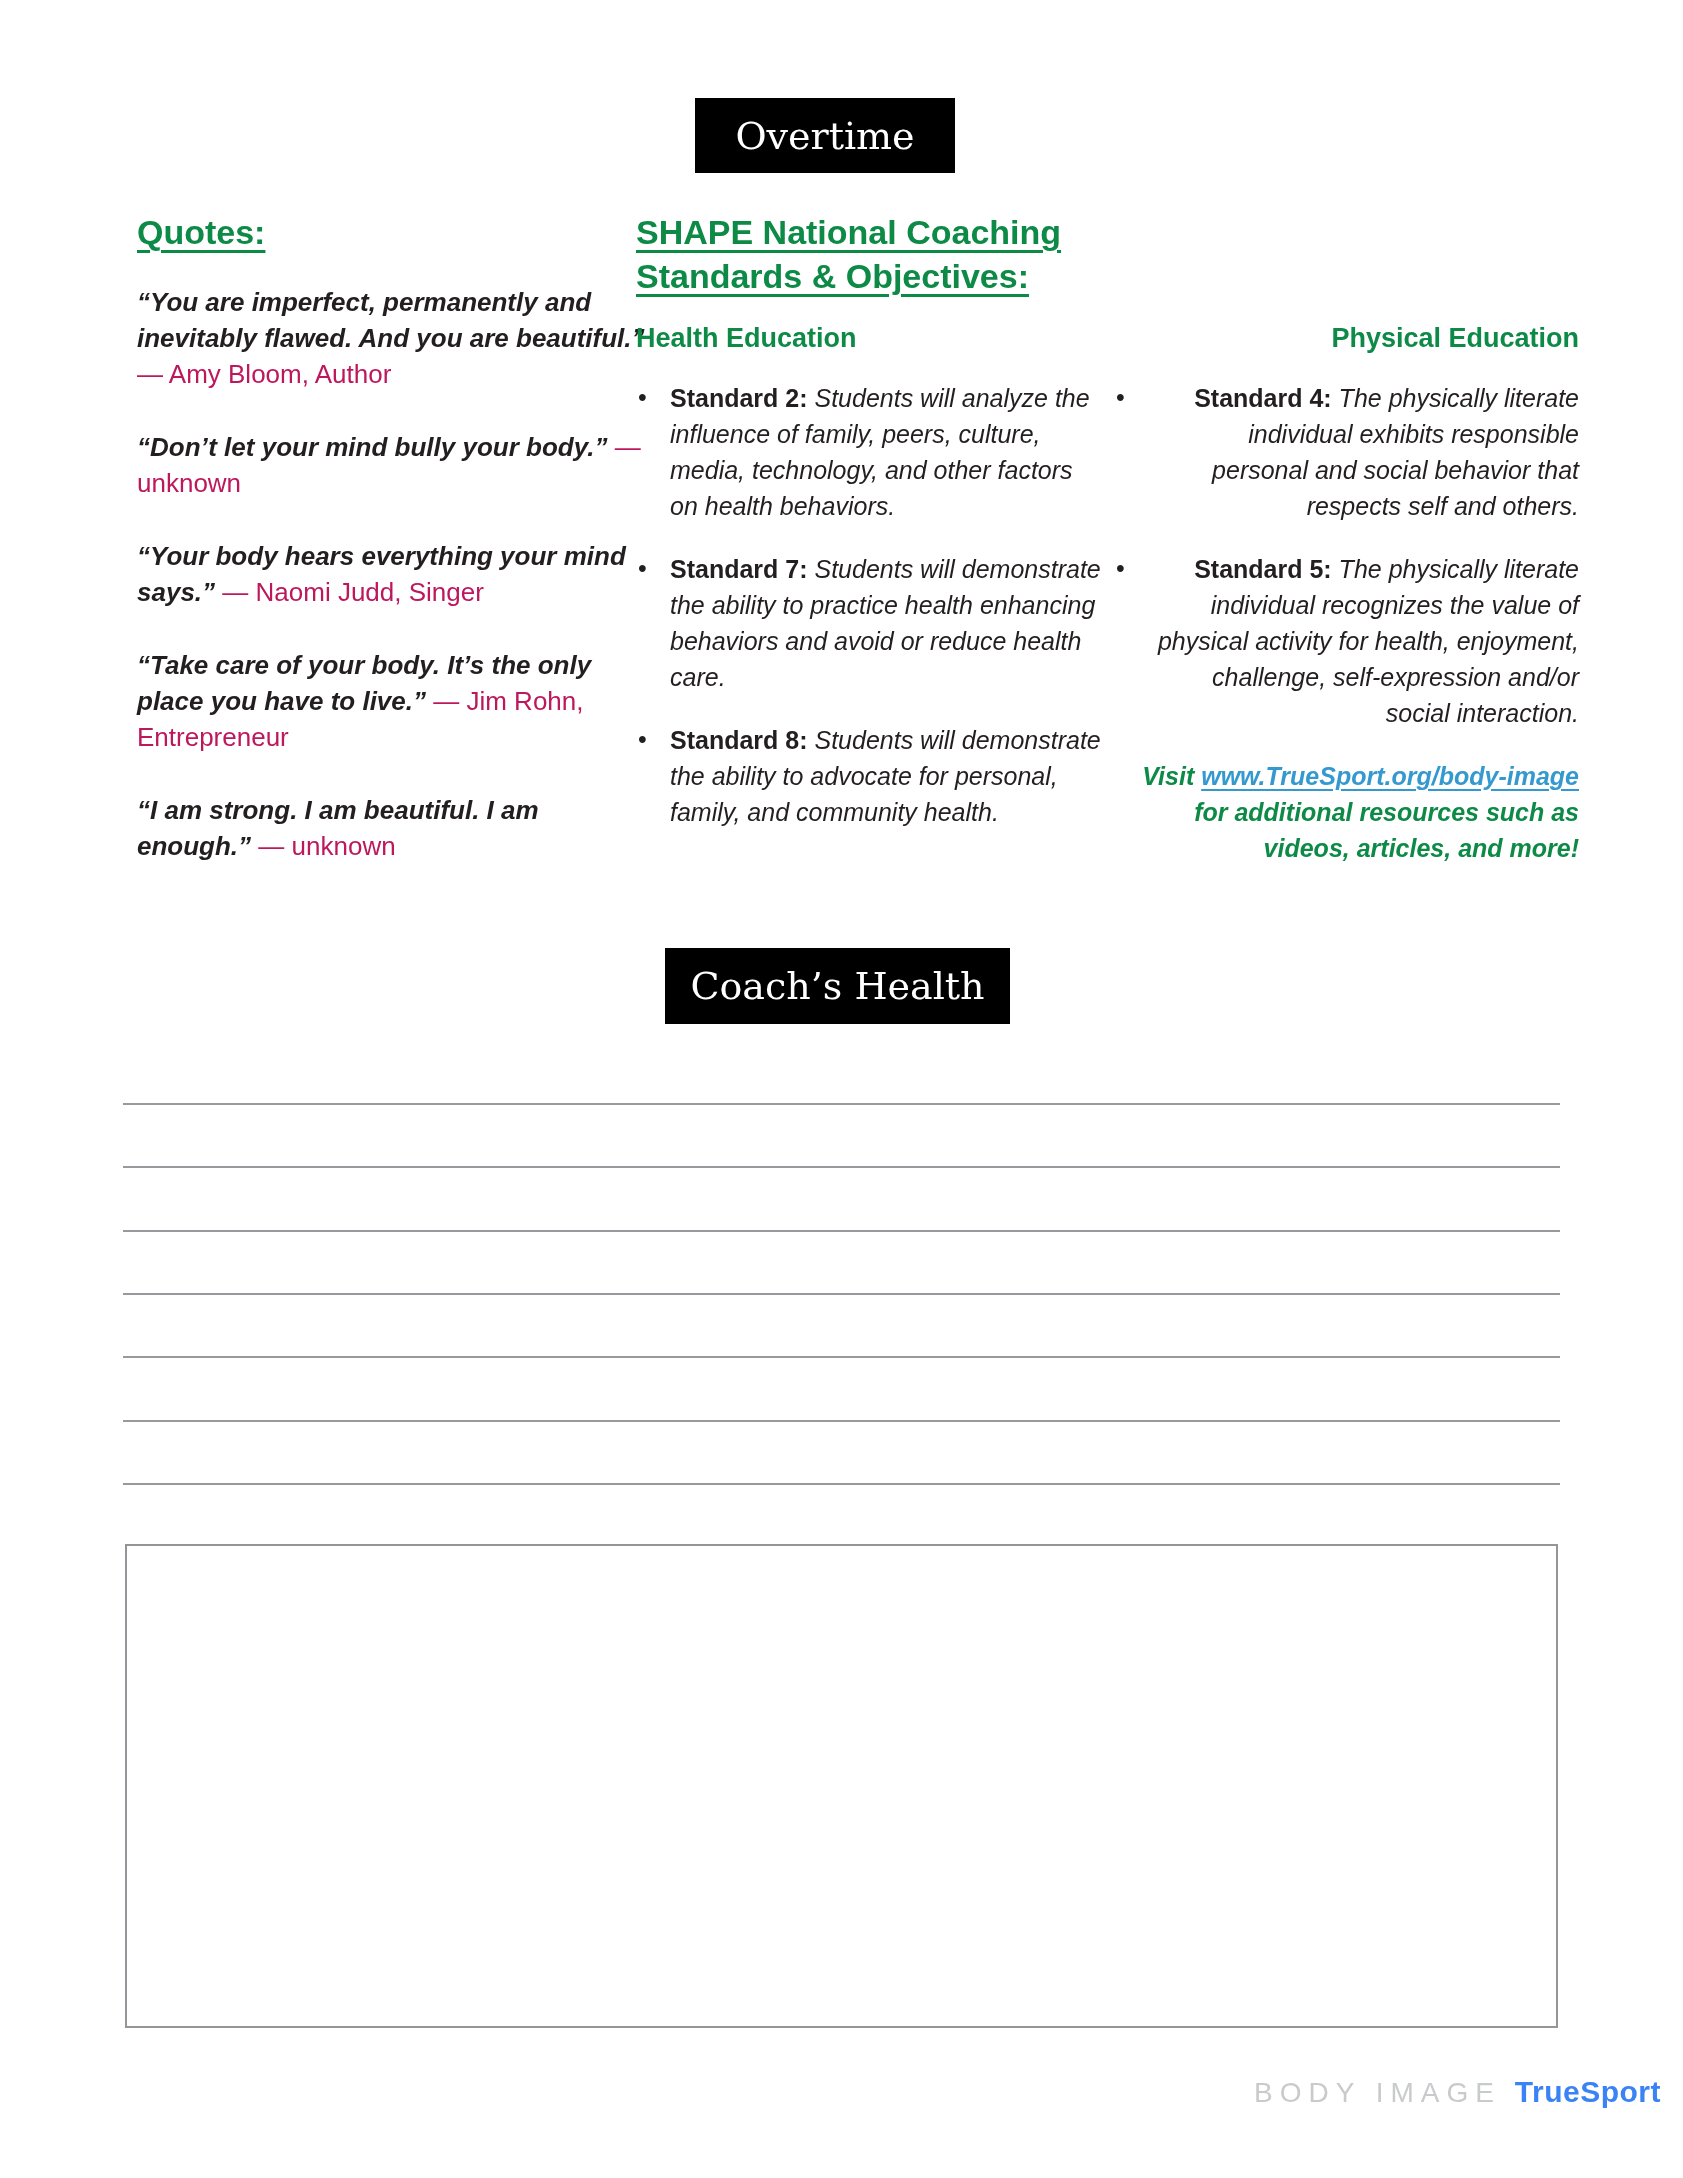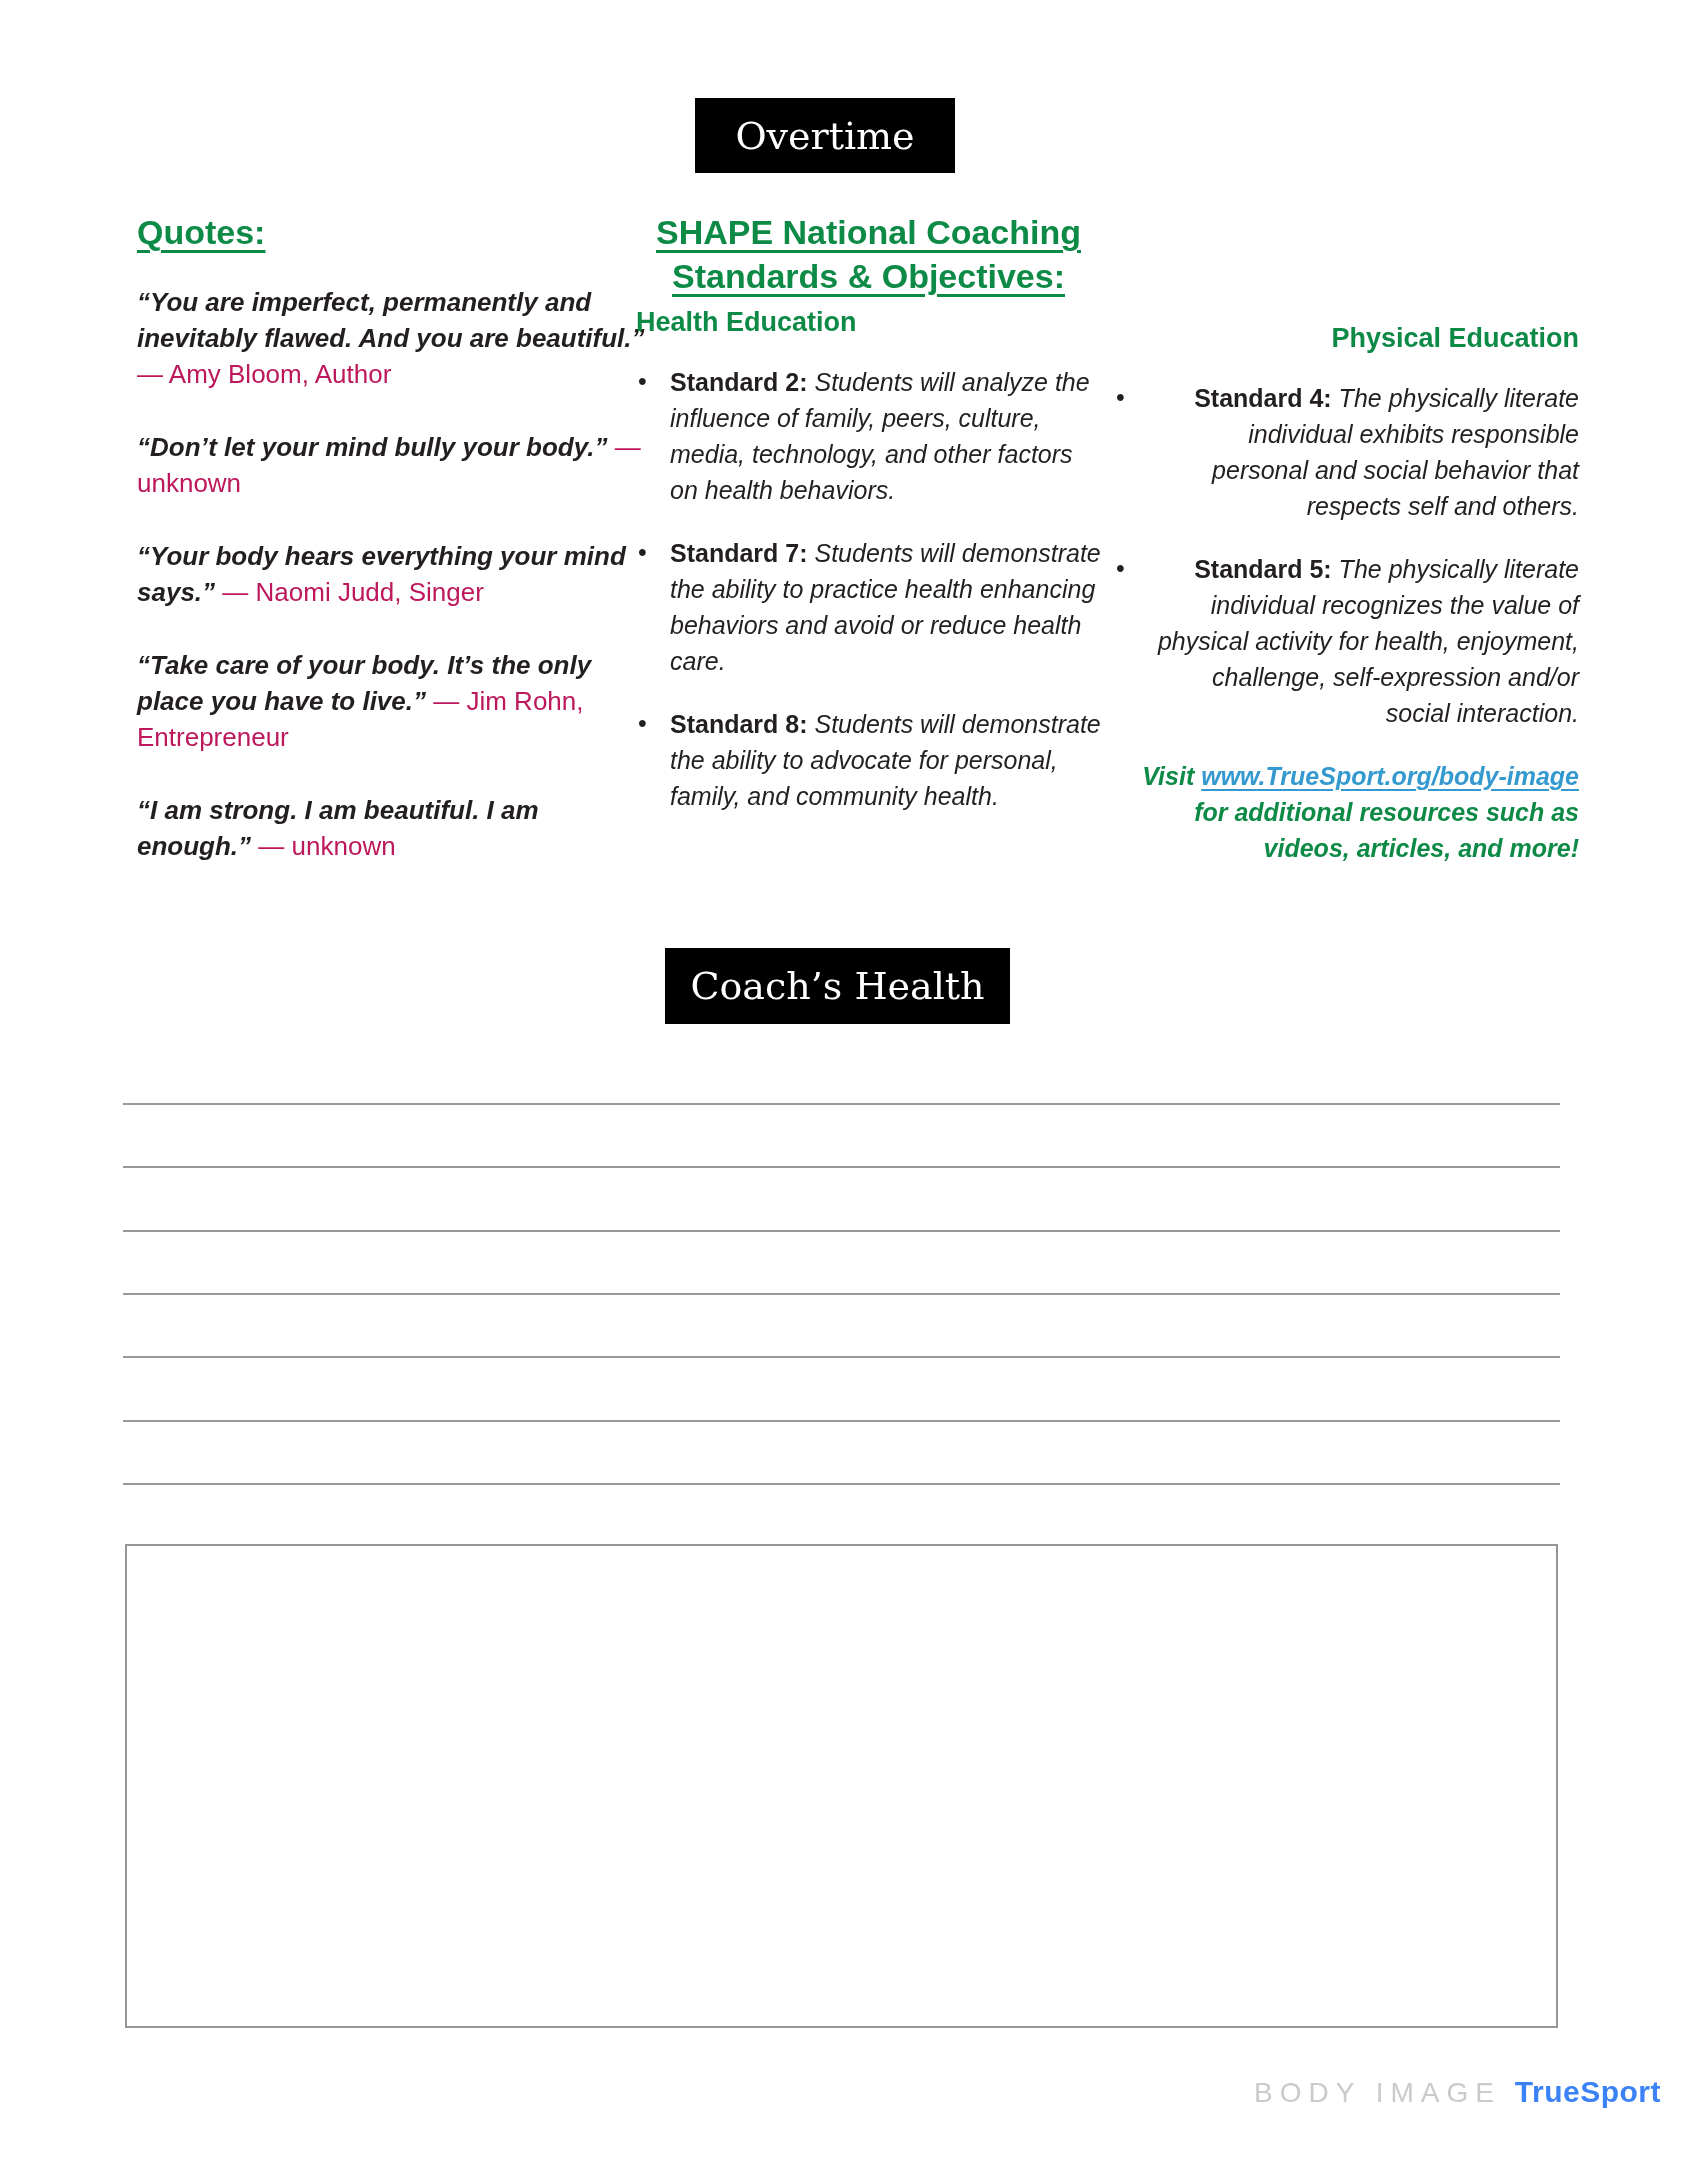--- a/index.html
+++ b/index.html
@@ -21,21 +21,21 @@
   
   .col-quotes { position:absolute; left:137px; top:210px; width:510px; }
   .col-health { position:absolute; left:636px; top:210px; width:465px; }
   .col-pe     { position:absolute; left:1114px; top:320px; width:465px;text-align:right; }
 
   .green-heading {
     color:#0E8A47; font-weight:bold; font-size:34px; line-height:44px;
     text-decoration:underline; text-decoration-thickness:3px; text-underline-offset:6px;
   }
   .col-quotes .green-heading { margin-bottom:30px; }
-  .shape-heading { margin-bottom:6px;text-align:center; }
+  .shape-heading { margin-bottom:22px; }
   .shape-heading div { display:inline; }
 
   .sub-heading {
     color:#0E8A47; font-weight:bold; font-size:27px; line-height:36px; margin-bottom:24px;
   }
 
   .quote { font-size:26px; line-height:36px; margin-bottom:37px; }
   .quote .qt  { font-weight:bold; font-style:italic; color:#231F20; }
   .quote .attr { color:#be185d; }
 

